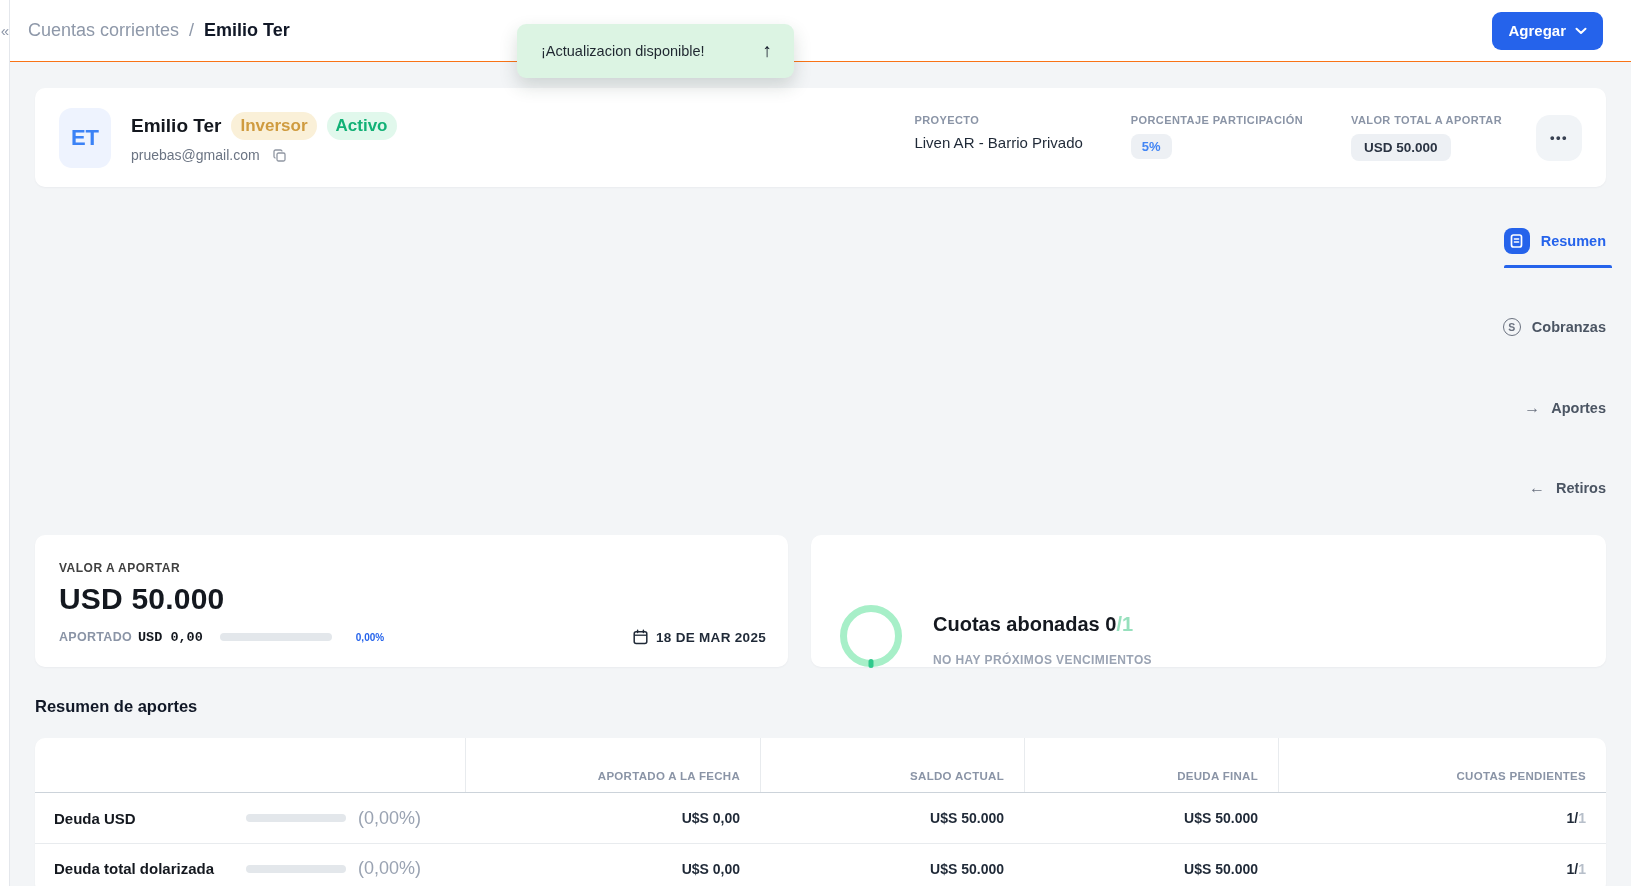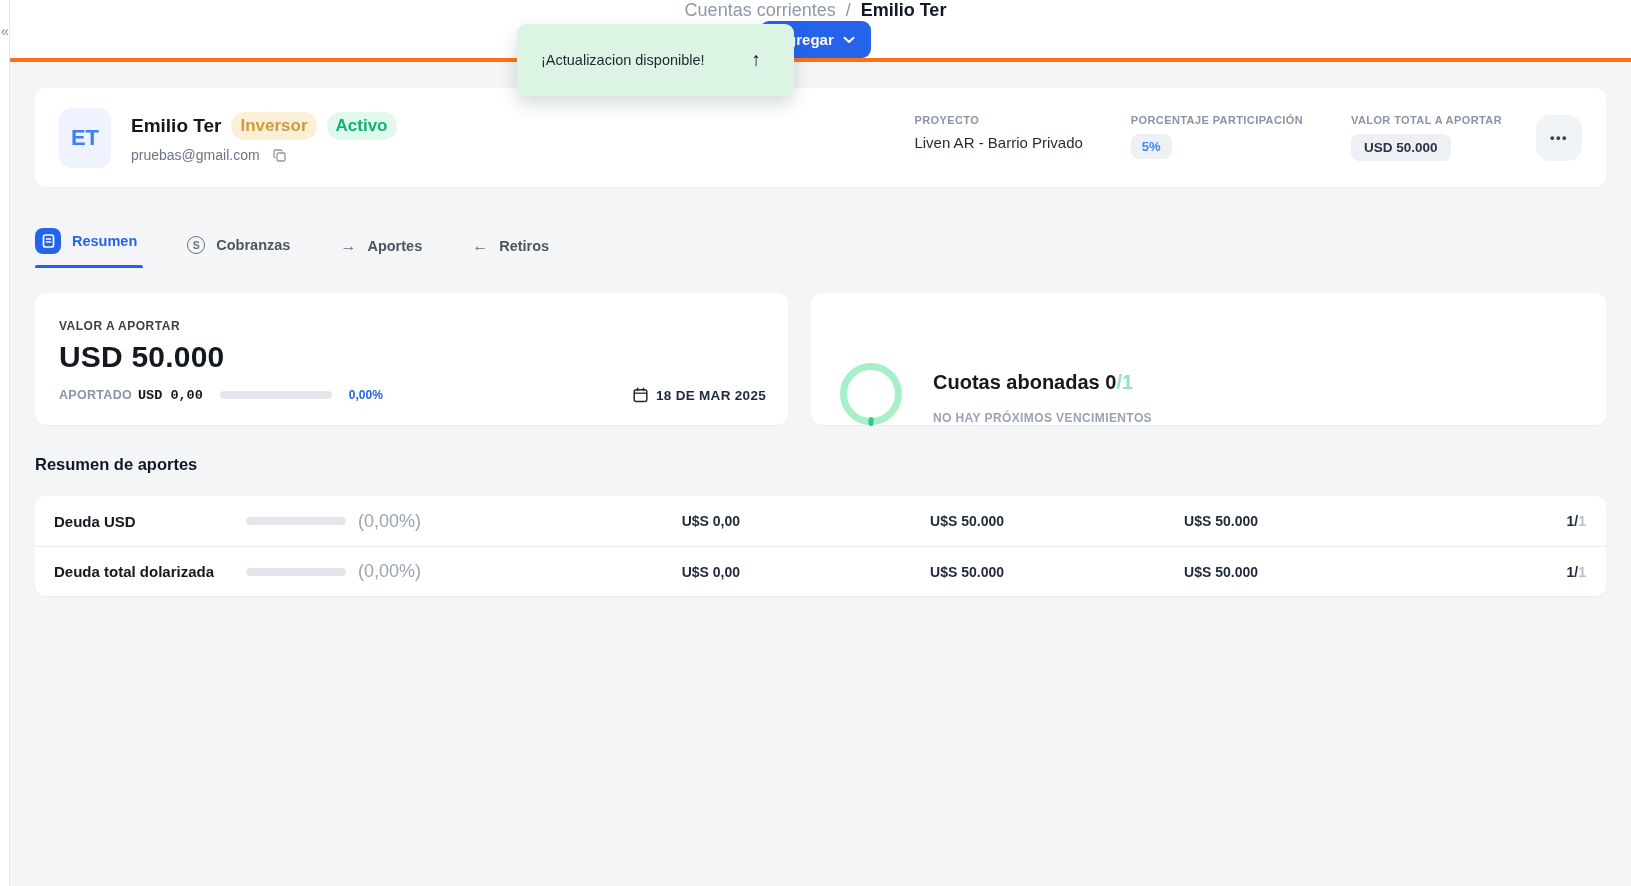--- a/index.html
+++ b/index.html
@@ -19,43 +19,42 @@
   .collapse-btn {
     position:absolute; top:20px; left:-3px; width:16px; height:22px;
     color:#8a94a6; font-size:15px; line-height:22px; text-align:center;
     cursor:pointer; background:transparent; border:none;
   }
 
   .main { margin-left:10px; }
 
   
   .topbar {
-    height:62px; background:#ffffff; border-bottom:4px solid #f97316;
+    height:62px; background:#ffffff; border-bottom:1px solid #f97316;
     display:flex; align-items:center; justify-content:space-between;
     padding:0 28px 0 18px;
-    flex-direction:column;
   }
   .breadcrumb { display:flex; align-items:center; gap:10px; font-size:18px; }
   .crumb-parent { color:#8e98a9; font-weight:500; }
   .crumb-sep { color:#8e98a9; }
   .crumb-current { color:#111827; font-weight:700; }
   .btn-agregar {
     background:#2563eb; color:#fff; font-family:inherit;
     font-size:15px; font-weight:700; border:none; border-radius:9px;
     height:38px; padding:0 16px; display:flex; align-items:center; gap:9px;
     cursor:pointer;
   }
 
   
   .toast {
-    position:absolute; left:517px; top:24px; width:277px; height:72px;
+    position:absolute; left:517px; top:24px; width:277px; height:54px;
     background:#dcf4e3; border-radius:9px; z-index:20;
     box-shadow:0 8px 18px rgba(40,60,50,0.18);
     display:flex; align-items:center; justify-content:space-between;
-    padding:0 33px 0 24px;
+    padding:0 22px 0 24px;
   }
   .toast-msg { font-size:14.5px; color:#1f2730; font-weight:500; }
   .toast-arrow { font-size:19px; color:#111827; font-weight:700; cursor:pointer; }
 
   
   .content { padding:0 25px; }
 
   
   .profile-card {
     margin-top:26px; background:#fff; border-radius:10px;
@@ -87,21 +86,21 @@
   .chip { display:inline-block; background:#edf0f4; border-radius:8px; padding:5px 11px; font-size:13px; font-weight:700; }
   .chip-blue { color:#4285f4; }
   .chip-dark { color:#2a3342; font-size:13.5px; padding:6px 13px; }
   .more-btn {
     margin-left:34px; width:46px; height:46px; border:none; border-radius:14px;
     background:#f1f4f7; color:#384152; font-size:13px; font-weight:700;
     letter-spacing:1.5px; cursor:pointer; flex:0 0 auto;
   }
 
   
-  .tabs { margin-top:41px; display:flex; align-items:flex-end; gap:50px; padding-left:0; }
+  .tabs { margin-top:41px; display:flex; align-items:flex-end; gap:50px; padding-left:0;flex-direction:column; }
   .tab { display:flex; align-items:center; gap:11px; padding-bottom:14px; cursor:pointer; position:relative; }
   .tab-label { font-size:14.5px; font-weight:600; color:#4b5563; }
   .tab.active .tab-label { color:#2563eb; }
   .tab.active::after {
     content:""; position:absolute; left:0; right:-6px; bottom:0; height:3px;
     background:#2563eb; border-radius:2px 2px 0 0;
   }
   .tab-icon-doc {
     width:26px; height:26px; border-radius:8px; background:#2563eb;
     display:flex; align-items:center; justify-content:center;
@@ -120,21 +119,21 @@
     box-shadow:0 1px 2px rgba(16,24,40,0.04);
   }
   .card-valor { flex:0 0 753px; padding:26px 24px 0 24px; position:relative; }
   .valor-label { font-size:12px; font-weight:700; letter-spacing:0.5px; color:#404040; }
   .valor-amount { margin-top:7px; font-size:30px; font-weight:700; color:#14181f; letter-spacing:0.2px; }
   .valor-bottom { position:absolute; left:24px; right:22px; bottom:22px; display:flex; align-items:center; }
   .aportado-label { font-size:12.5px; font-weight:700; color:#8a94a6; letter-spacing:0.3px; }
   .aportado-value { font-size:13.5px; font-weight:700; color:#14181f; margin-left:6px;font-family:Liberation Mono, monospace; }
   .progress-track { width:112px; height:8px; border-radius:4px; background:#e3e7eb; margin-left:17px; overflow:hidden; }
   .progress-fill { height:100%; background:#2563eb; border-radius:4px; }
-  .pct-blue { margin-left:17px; font-size:12px; font-weight:700; color:#2563eb; }
+  .pct-blue { margin-left:24px; font-size:10px; font-weight:700; color:#2563eb; }
   .date-wrap { margin-left:auto; display:flex; align-items:center; gap:8px; cursor:pointer; }
   .date-text { font-size:13.5px; font-weight:700; color:#1f2937; letter-spacing:0.3px; }
 
   .card-cuotas { flex:1; display:flex; align-items:flex-end; padding:0 0 0 29px; }
   .donut { position:relative; width:62px; height:62px; flex:0 0 auto; }
   .donut-ring { width:62px; height:62px; border-radius:50%; border:7px solid #a7efc8; }
   .donut-tick {
     position:absolute; left:50%; bottom:-1px; transform:translateX(-50%);
     width:5px; height:9px; border-radius:3px; background:#2fc98c;
   }
@@ -300,20 +299,27 @@
             <span>Cuotas abonadas 0</span><span class="cuotas-suffix">/1</span>
           </div>
           <div class="cuotas-sub">NO HAY PRÓXIMOS VENCIMIENTOS</div>
         </div>
       </div>
     </div>
 
     <div class="section-title">Resumen de aportes</div>
 
     <div class="table-card">
+      <div class="t-header">
+        <div class="t-hcell first col0"></div>
+        <div class="t-hcell col1">APORTADO A LA FECHA</div>
+        <div class="t-hcell col2">SALDO ACTUAL</div>
+        <div class="t-hcell col3">DEUDA FINAL</div>
+        <div class="t-hcell col4">CUOTAS PENDIENTES</div>
+      </div>
 
       <div class="t-row">
         <div class="t-cell row-label-cell col0">
           <span class="row-label">Deuda USD</span>
           <span class="mini-track">
             <span class="mini-fill" style="width:0%"></span>
           </span>
           <span class="row-pct">(0,00%)</span>
         </div>
         <div class="t-cell col1">

